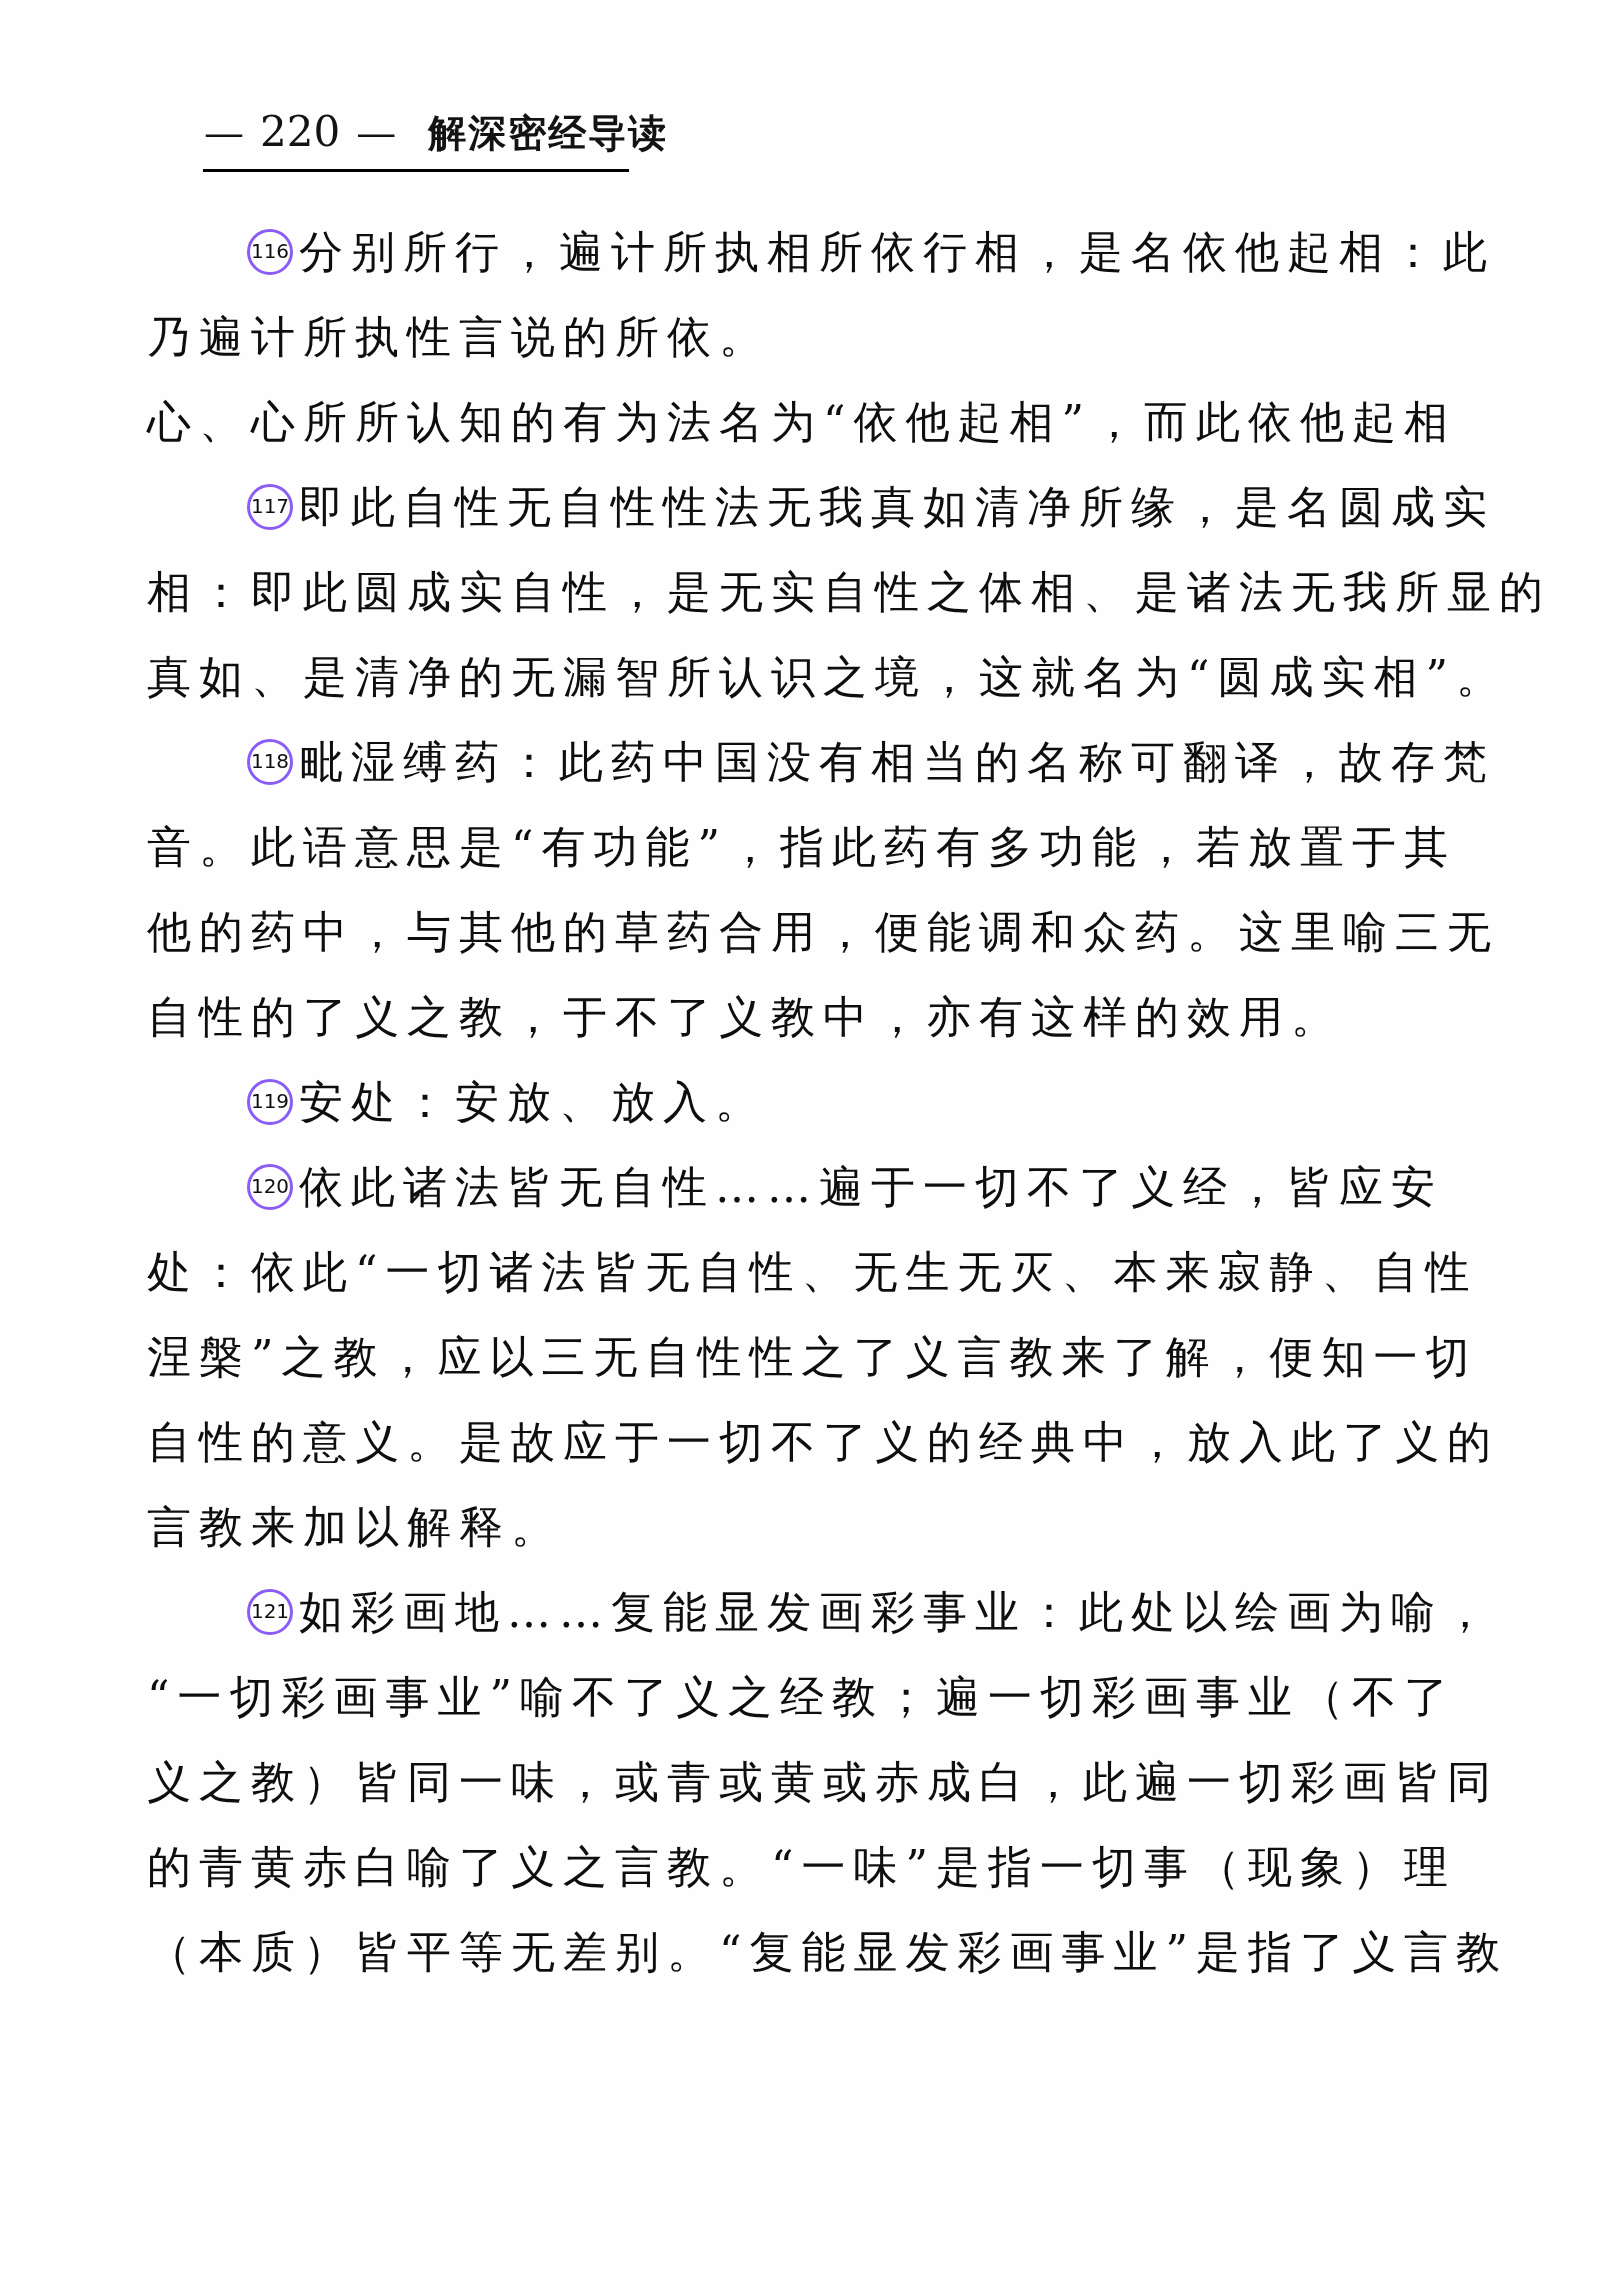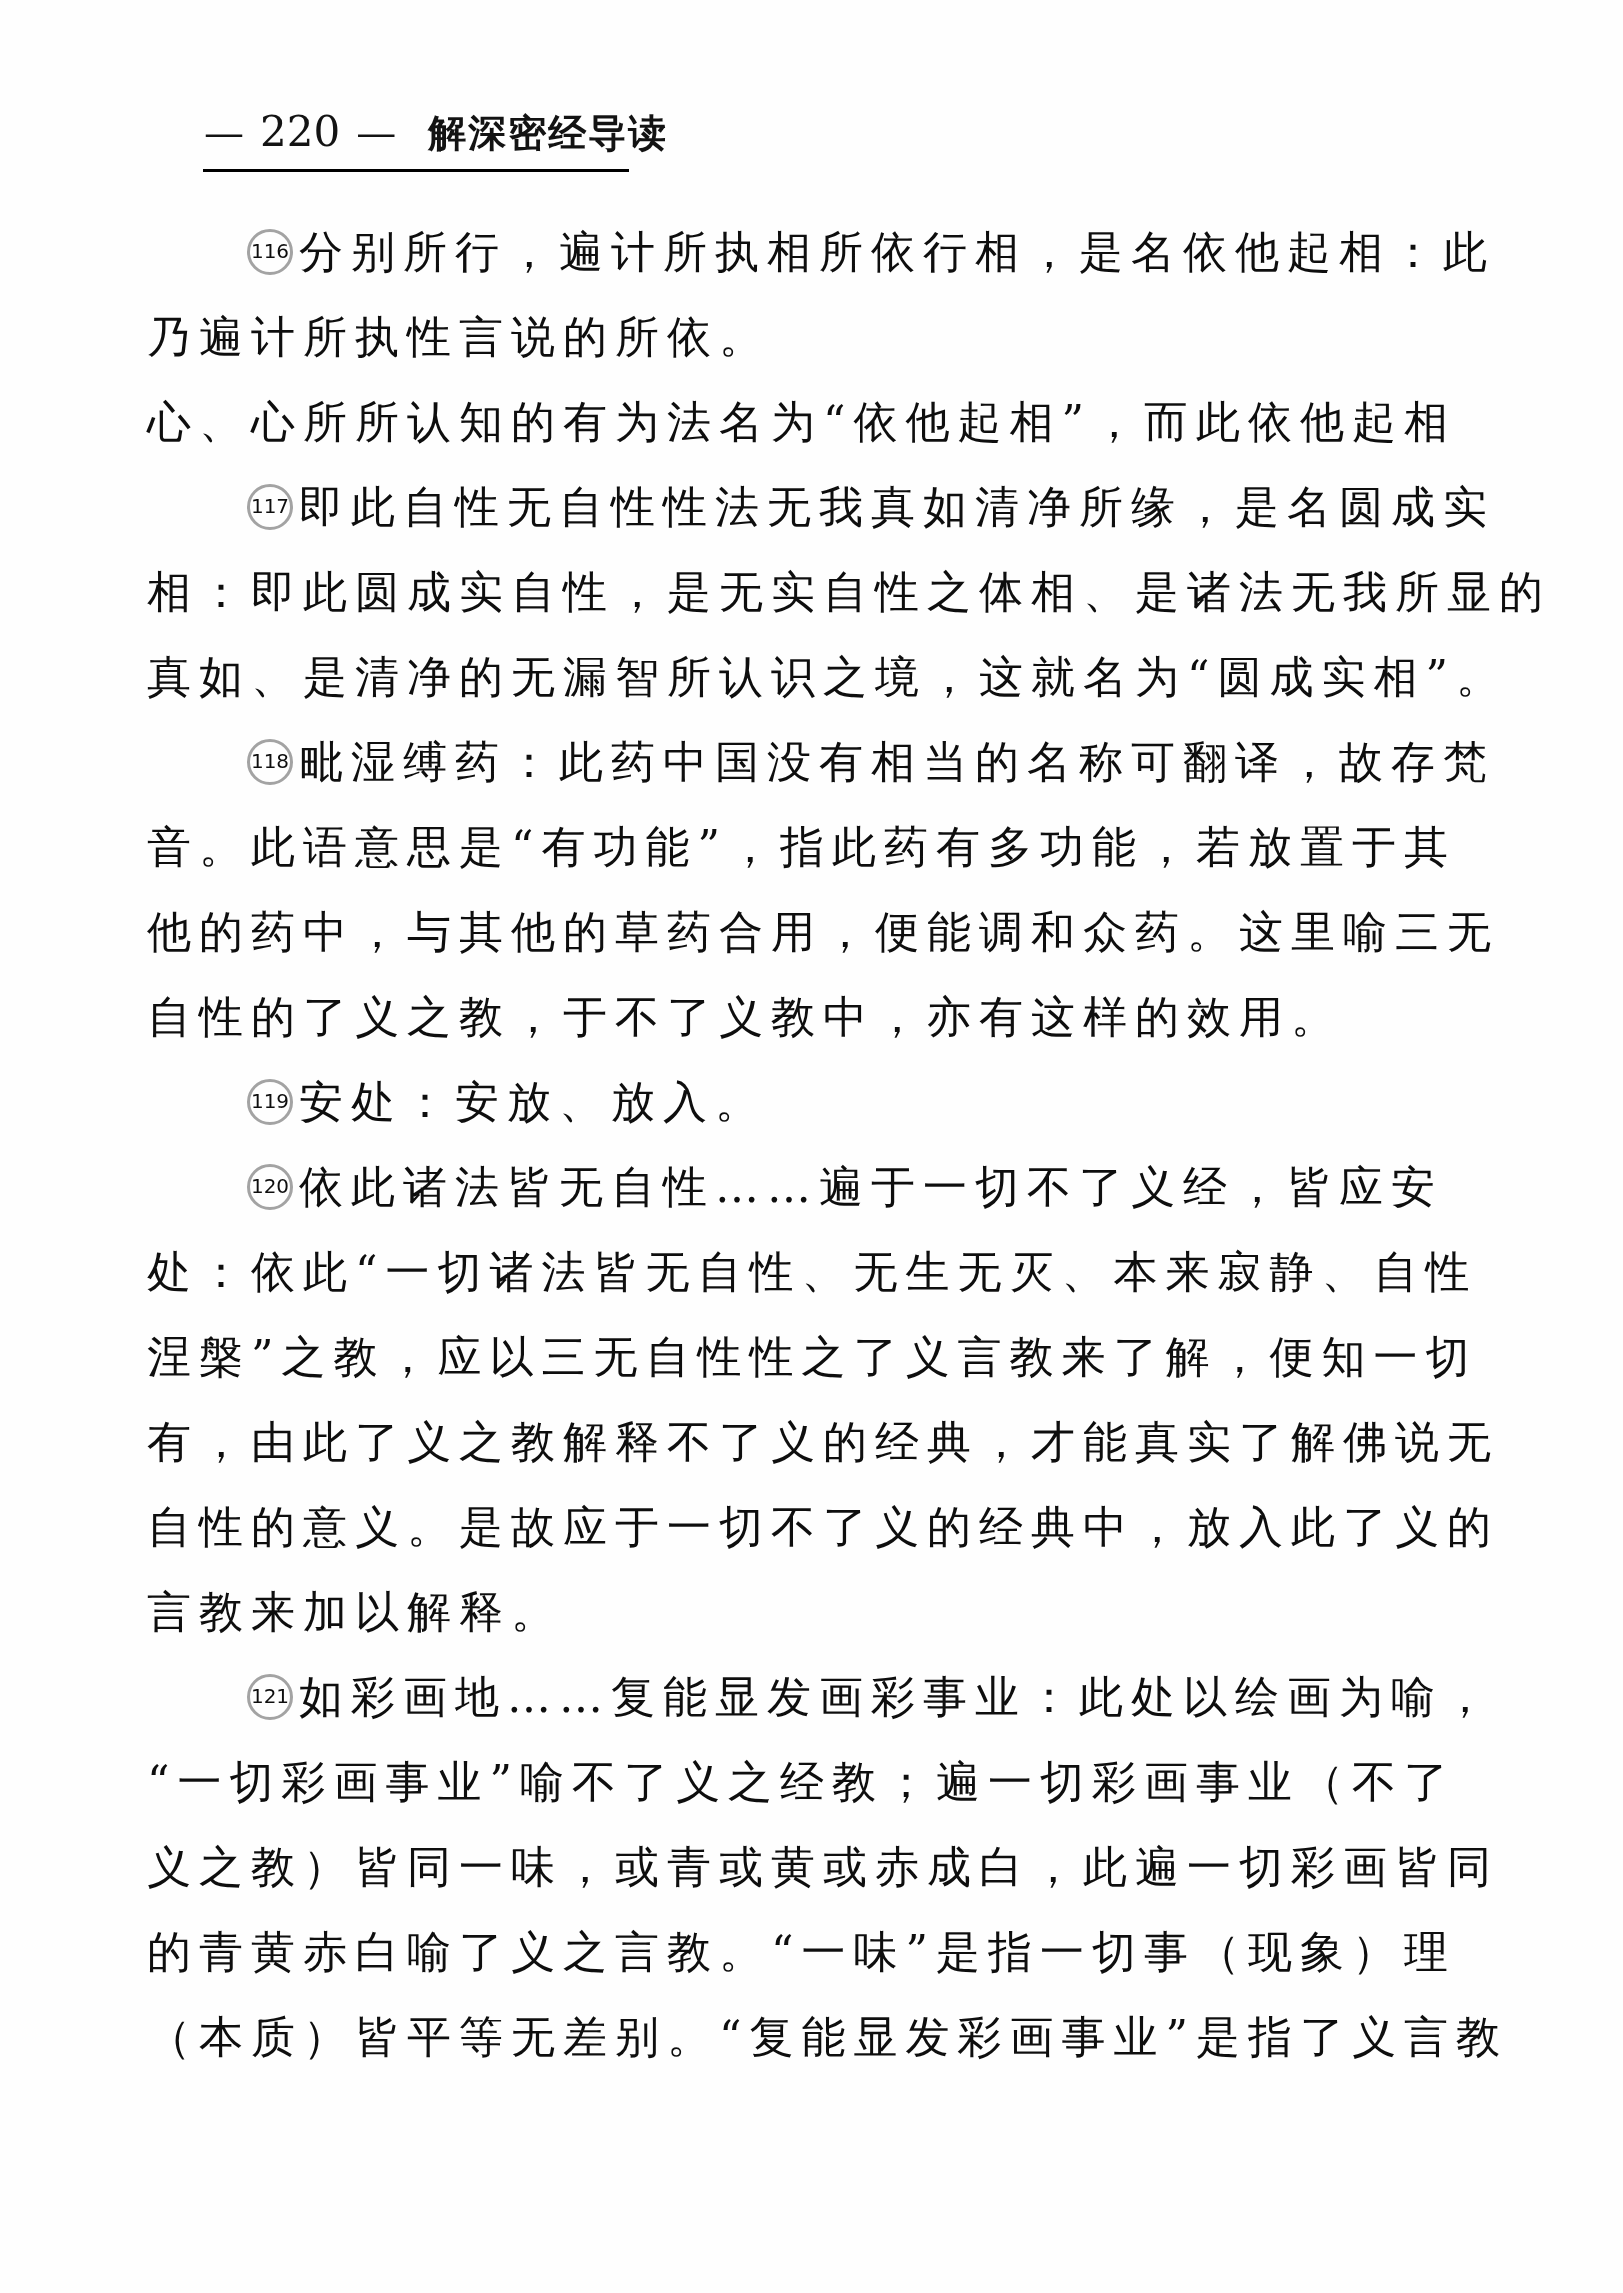--- a/index.html
+++ b/index.html
@@ -69,21 +69,21 @@
     width: 100px;
     height: 1px;
   }
   .marker {
     display: inline-flex;
     align-items: center;
     justify-content: center;
     box-sizing: border-box;
     width: 46px;
     height: 46px;
-    border: 3px solid #a3a3a3;
+    border: 3px solid #8b5cf6;
     border-radius: 50%;
     font-size: 20px;
     letter-spacing: 0;
     margin-right: 6px;
     vertical-align: middle;
     position: relative;
     top: -4px;
     font-family: "DejaVu Sans", sans-serif;
   }
 </style>
@@ -109,21 +109,20 @@
       <div class="line"><span>相：即此圆成实自性，是无实自性之体相、是诸法无我所显的</span></div>
       <div class="line"><span>真如、是清净的无漏智所认识之境，这就名为“圆成实相”。</span></div>
       <div class="line"><span class="indent"></span><span class="marker">118</span><span>毗湿缚药：此药中国没有相当的名称可翻译，故存梵</span></div>
       <div class="line"><span>音。此语意思是“有功能”，指此药有多功能，若放置于其</span></div>
       <div class="line"><span>他的药中，与其他的草药合用，便能调和众药。这里喻三无</span></div>
       <div class="line"><span>自性的了义之教，于不了义教中，亦有这样的效用。</span></div>
       <div class="line"><span class="indent"></span><span class="marker">119</span><span>安处：安放、放入。</span></div>
       <div class="line"><span class="indent"></span><span class="marker">120</span><span>依此诸法皆无自性……遍于一切不了义经，皆应安</span></div>
       <div class="line"><span>处：依此“一切诸法皆无自性、无生无灭、本来寂静、自性</span></div>
       <div class="line"><span>涅槃”之教，应以三无自性性之了义言教来了解，便知一切</span></div>
-      <div class="line"><span>有，由此了义之教解释不了义的经典，才能真实了解佛说无</span></div>
       <div class="line"><span>自性的意义。是故应于一切不了义的经典中，放入此了义的</span></div>
       <div class="line"><span>言教来加以解释。</span></div>
       <div class="line"><span class="indent"></span><span class="marker">121</span><span>如彩画地……复能显发画彩事业：此处以绘画为喻，</span></div>
       <div class="line"><span>“一切彩画事业”喻不了义之经教；遍一切彩画事业（不了</span></div>
       <div class="line"><span>义之教）皆同一味，或青或黄或赤成白，此遍一切彩画皆同</span></div>
       <div class="line"><span>的青黄赤白喻了义之言教。“一味”是指一切事（现象）理</span></div>
       <div class="line"><span>（本质）皆平等无差别。“复能显发彩画事业”是指了义言教</span></div>
     </main>
 
 </div>

